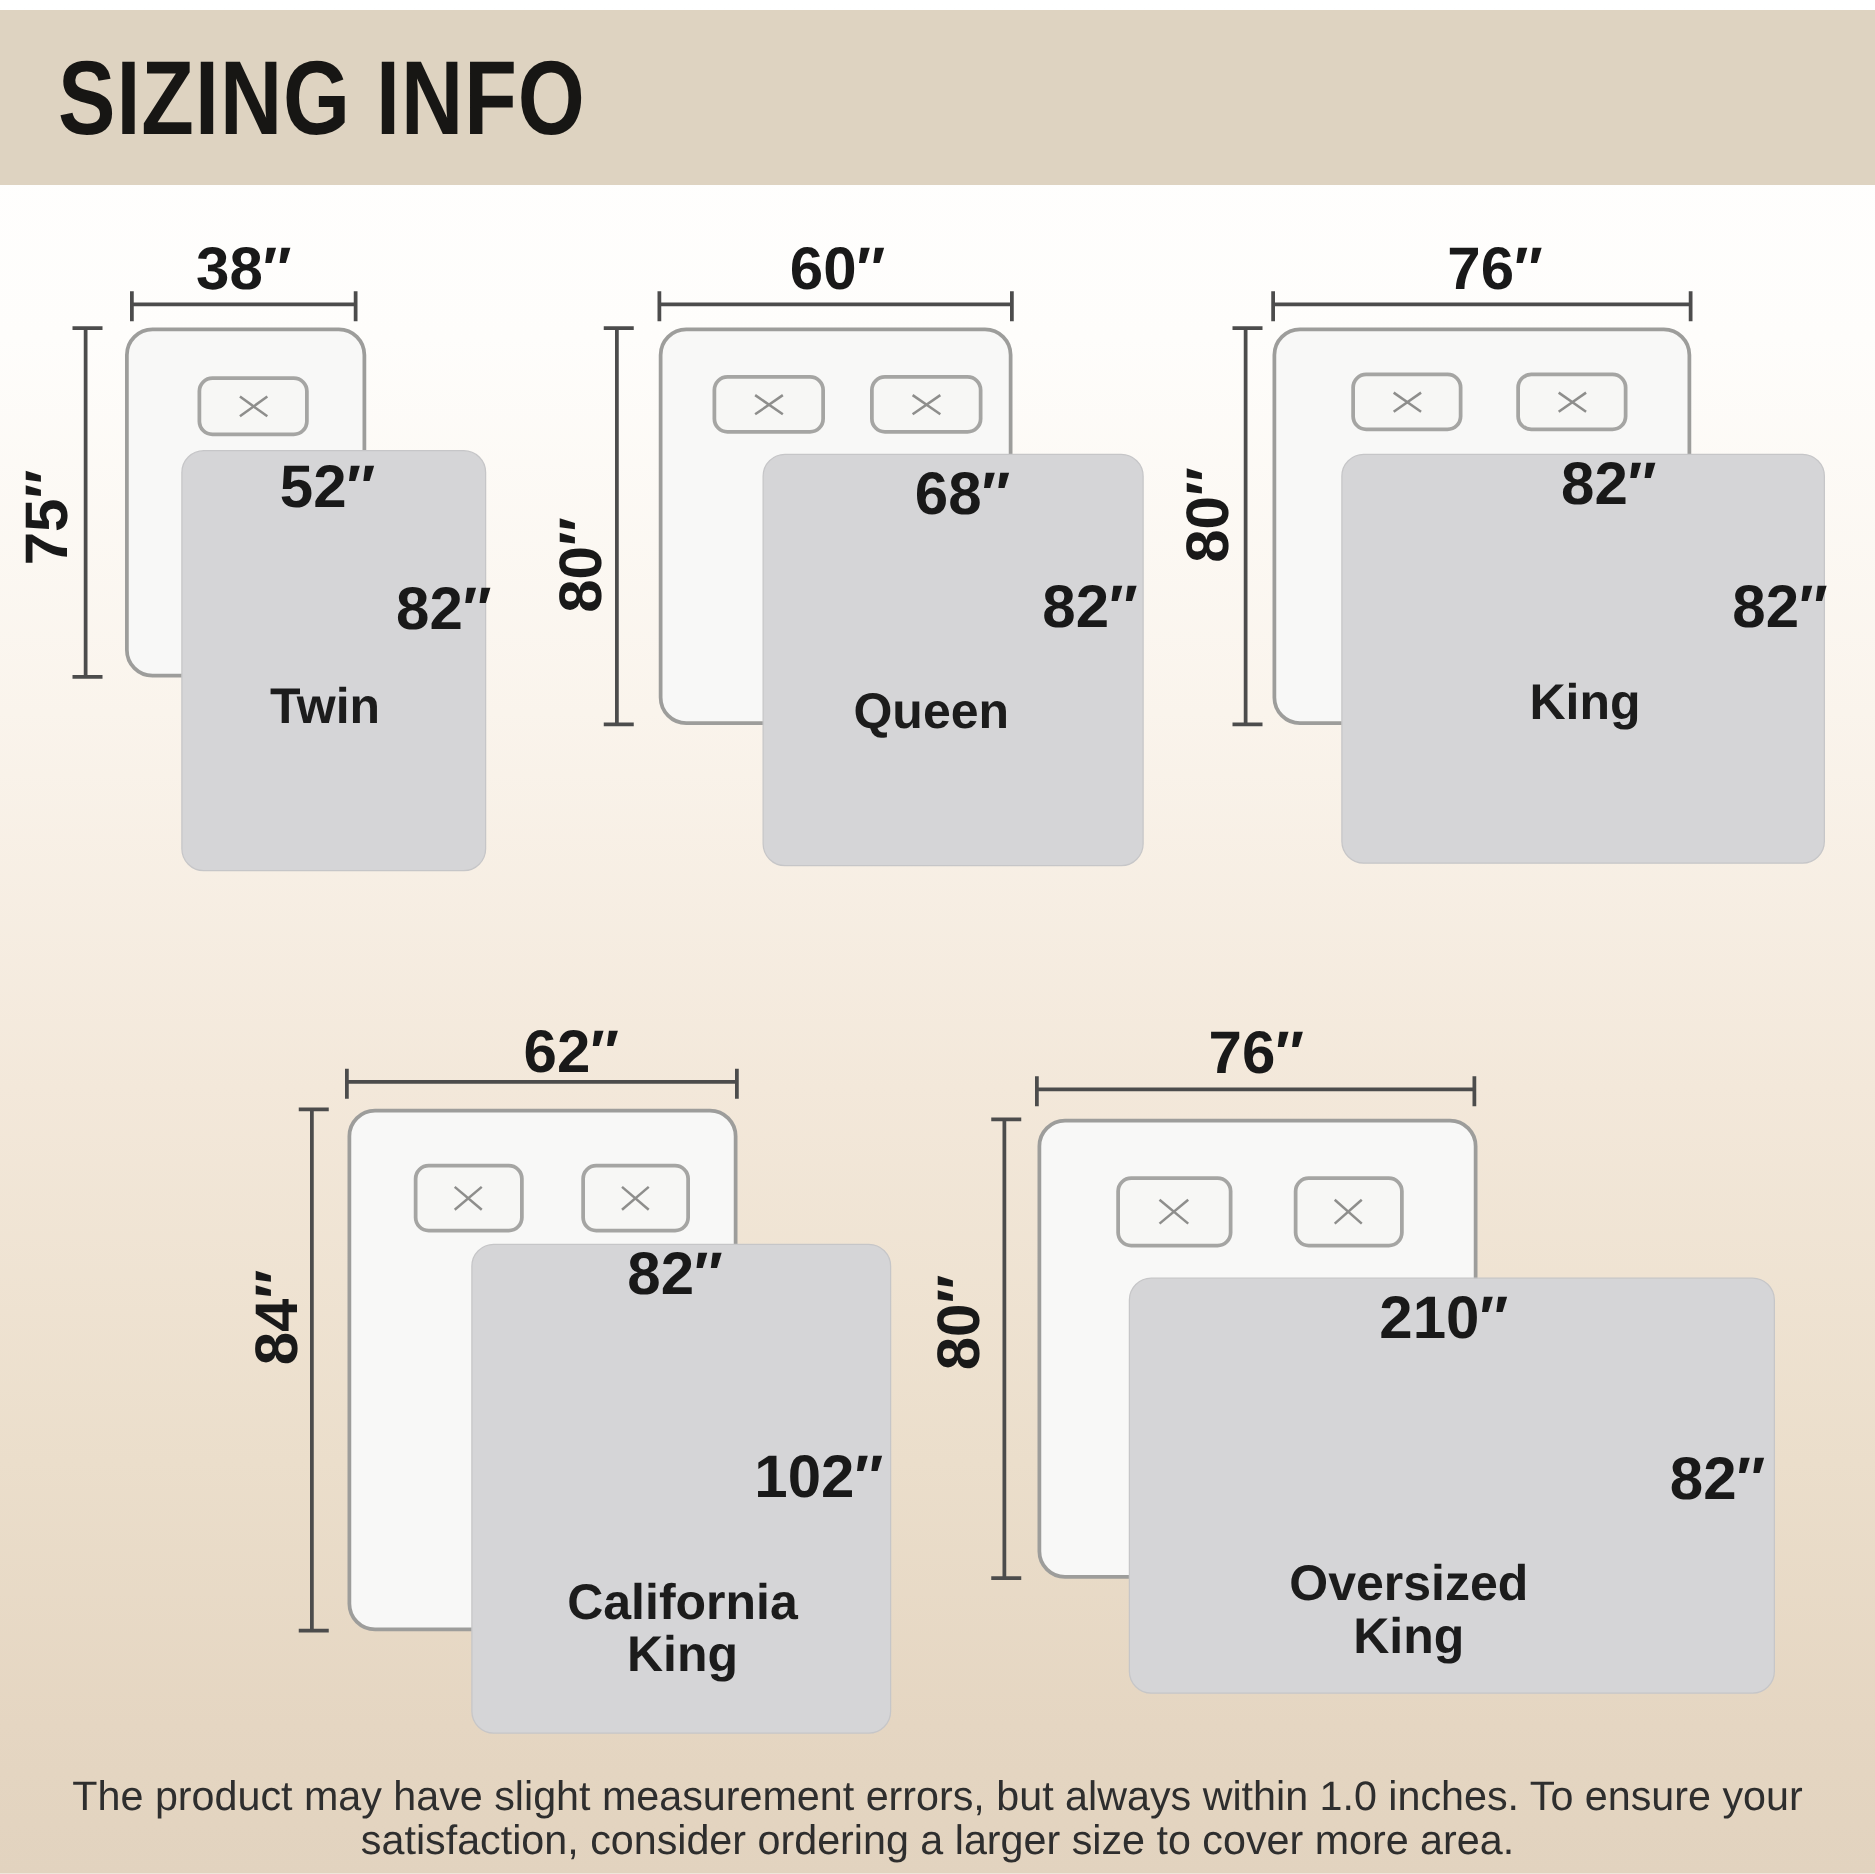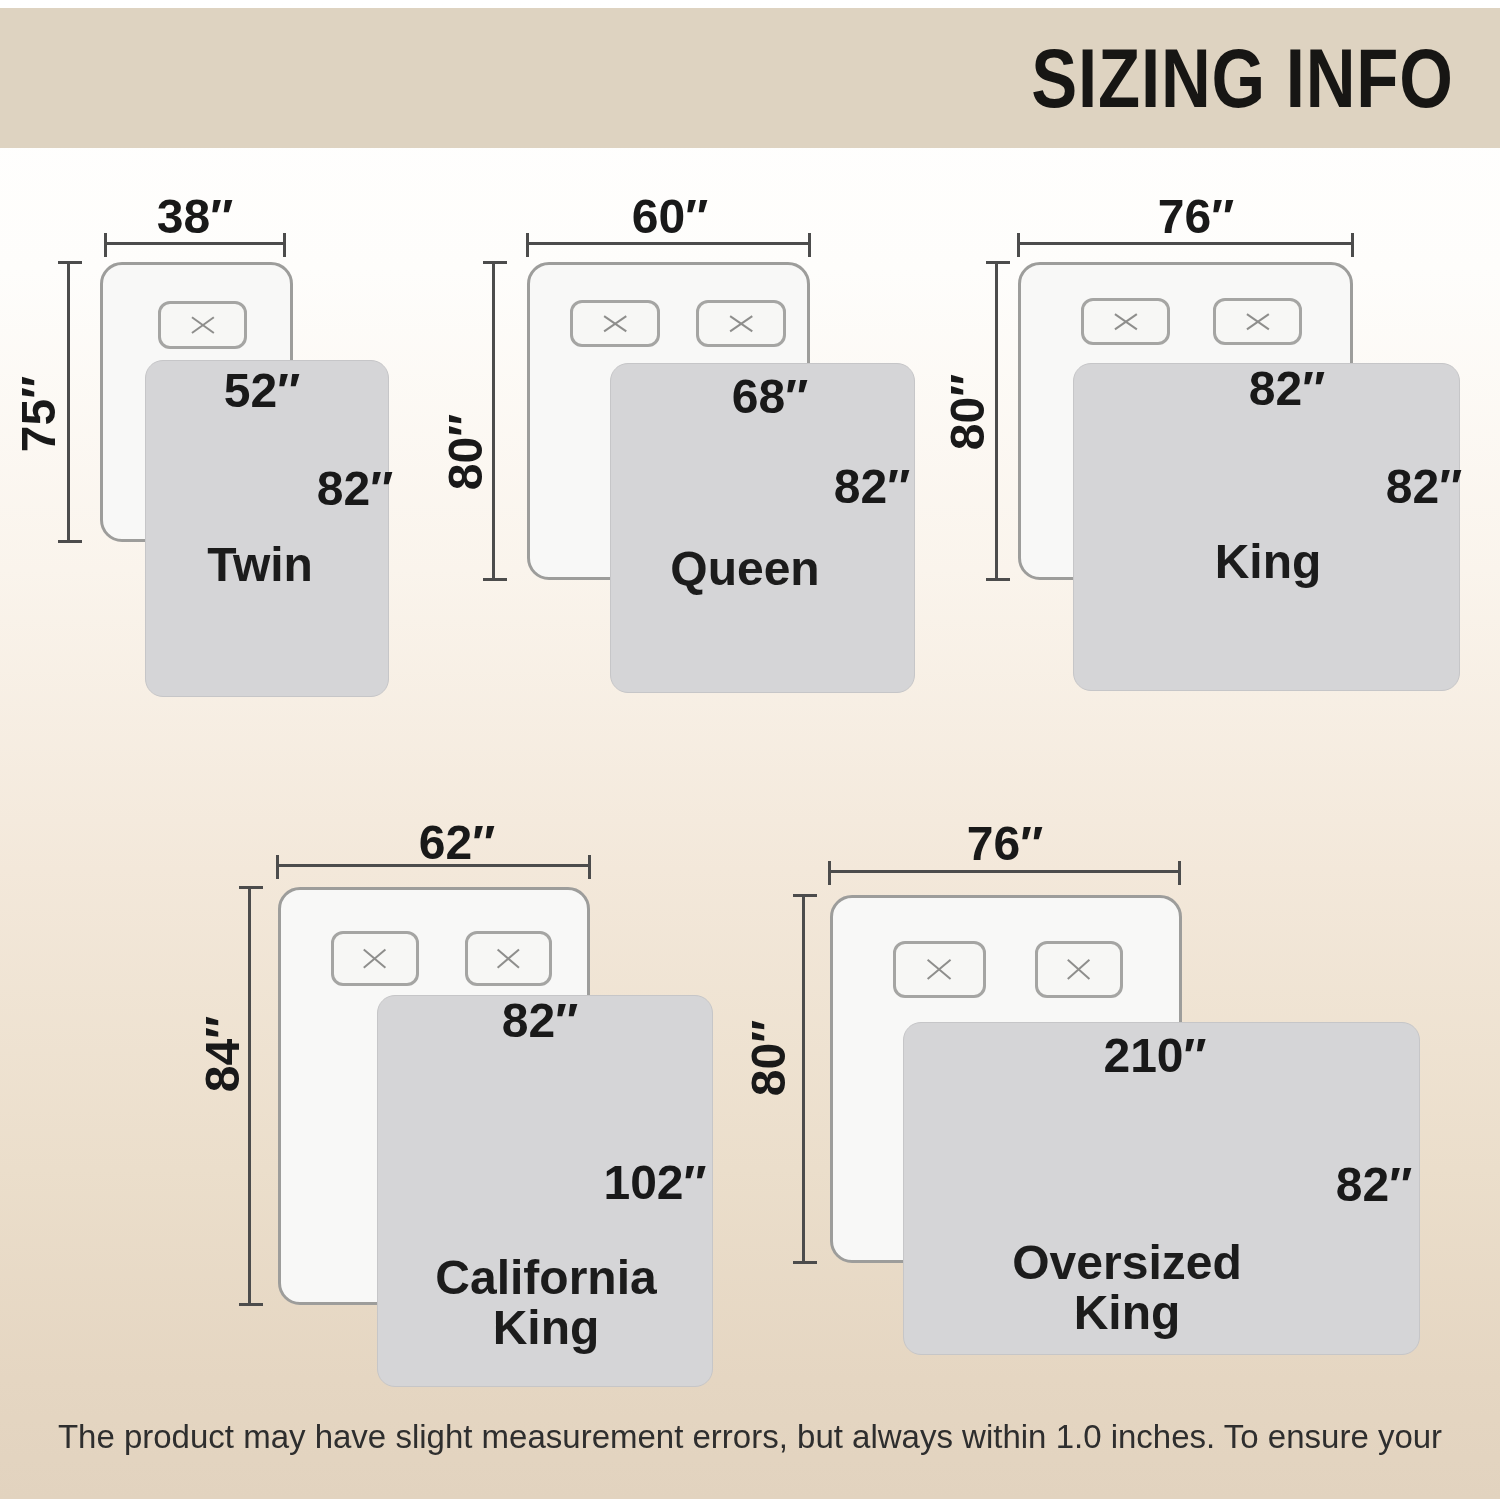--- a/index.html
+++ b/index.html
@@ -3,21 +3,21 @@
 <meta charset="utf-8">
 <style>
   html,body{margin:0;padding:0;background:#fff;}
   #canvas{
     position:relative;width:1500px;height:1499px;overflow:hidden;
     background:linear-gradient(180deg,#ffffff 0%,#fefdfb 18%,#faf4ec 38%,#f3e8da 58%,#ebdecb 78%,#e5d6c2 92%,#e2d3bf 100%);
     font-family:"Liberation Sans",sans-serif;color:#1b1b1b;
   }
   .header-band{
     position:absolute;left:0;top:8px;width:100%;height:140px;
-    background:#ded3c1;display:flex;align-items:center;justify-content:flex-end;
+    background:#ded3c1;display:flex;align-items:center;justify-content:flex-start;
   }
   .title{
     font-size:84px;font-weight:700;color:#171614;white-space:nowrap;
     transform:scaleX(0.82);letter-spacing:1px;
   }
   .group{position:absolute;left:0;top:0;}
   .bed{
     position:absolute;background:#f8f8f7;border:3px solid #9d9d9b;
     border-radius:22px;box-sizing:border-box;
   }
@@ -38,21 +38,21 @@
   .vdim{position:absolute;width:0;border-left:3px solid #4c4c4c;}
   .vdim::before,.vdim::after{content:"";position:absolute;left:-12px;width:24px;height:3px;background:#4c4c4c;}
   .vdim::before{top:-1px;}
   .vdim::after{bottom:-1px;}
   .dim-label{
     position:absolute;font-size:48px;font-weight:700;color:#191919;
     transform:translate(-50%,-50%);white-space:nowrap;
   }
   .dim-label.rot{transform:translate(-50%,-50%) rotate(-90deg);}
   .size-name{
-    position:absolute;font-size:48px;font-weight:700;color:#1c1c1c;
+    position:absolute;font-size:40px;font-weight:700;color:#1c1c1c;
     transform:translate(-50%,-50%);text-align:center;line-height:1.05;white-space:pre-line;
   }
   .footer-line{
     position:absolute;left:0;width:100%;text-align:center;
     font-size:33px;color:#2e2e2e;white-space:nowrap;
   }
 </style>
 </head>
 <body>
 
@@ -177,14 +177,15 @@
       </div>
     </div>
     <div class="blanket" style="left:903px;top:1022px;width:517px;height:333px"></div>
     <div class="dim-label" style="left:1155px;top:1055px">210″</div>
     <div class="dim-label" style="left:1374px;top:1184px">82″</div>
     <div class="size-name" style="left:1127px;top:1288px">Oversized
 King</div>
   </div>
 
   <div class="footer-line" style="top:1418px">The product may have slight measurement errors, but always within 1.0 inches. To ensure your</div>
+  <div class="footer-line" style="top:1453px">satisfaction, consider ordering a larger size to cover more area.</div>
 
 </div>
 
 </body></html>

